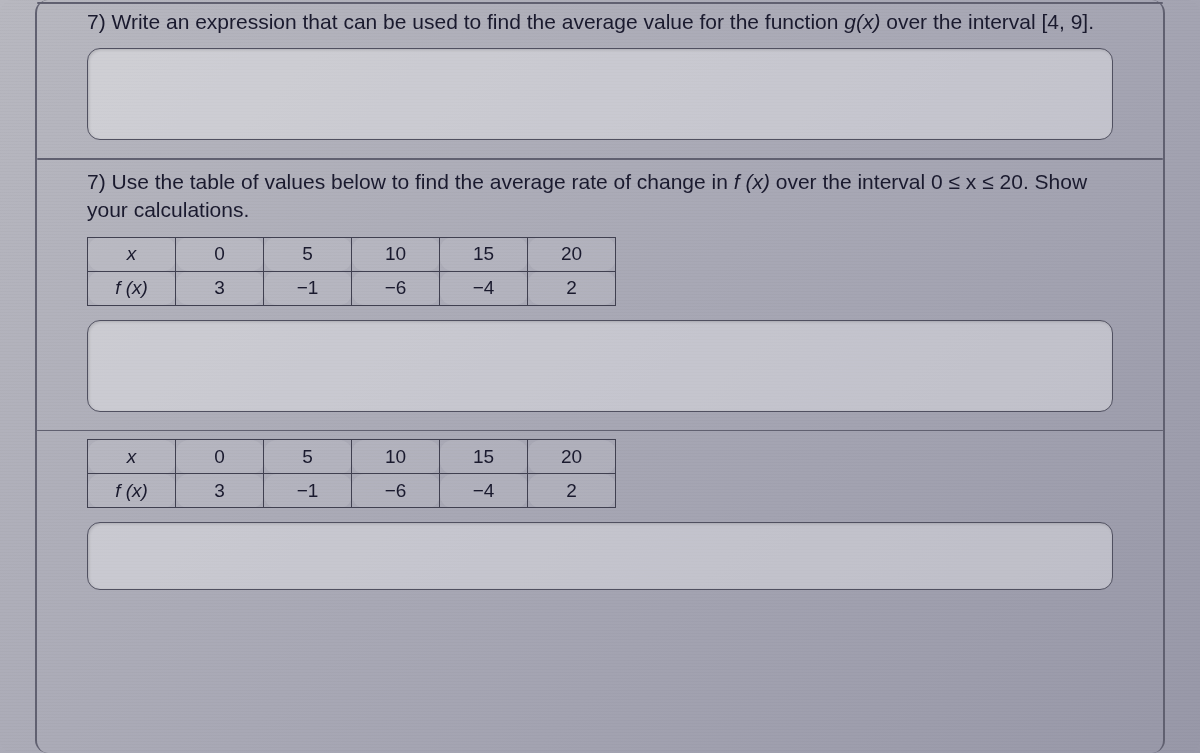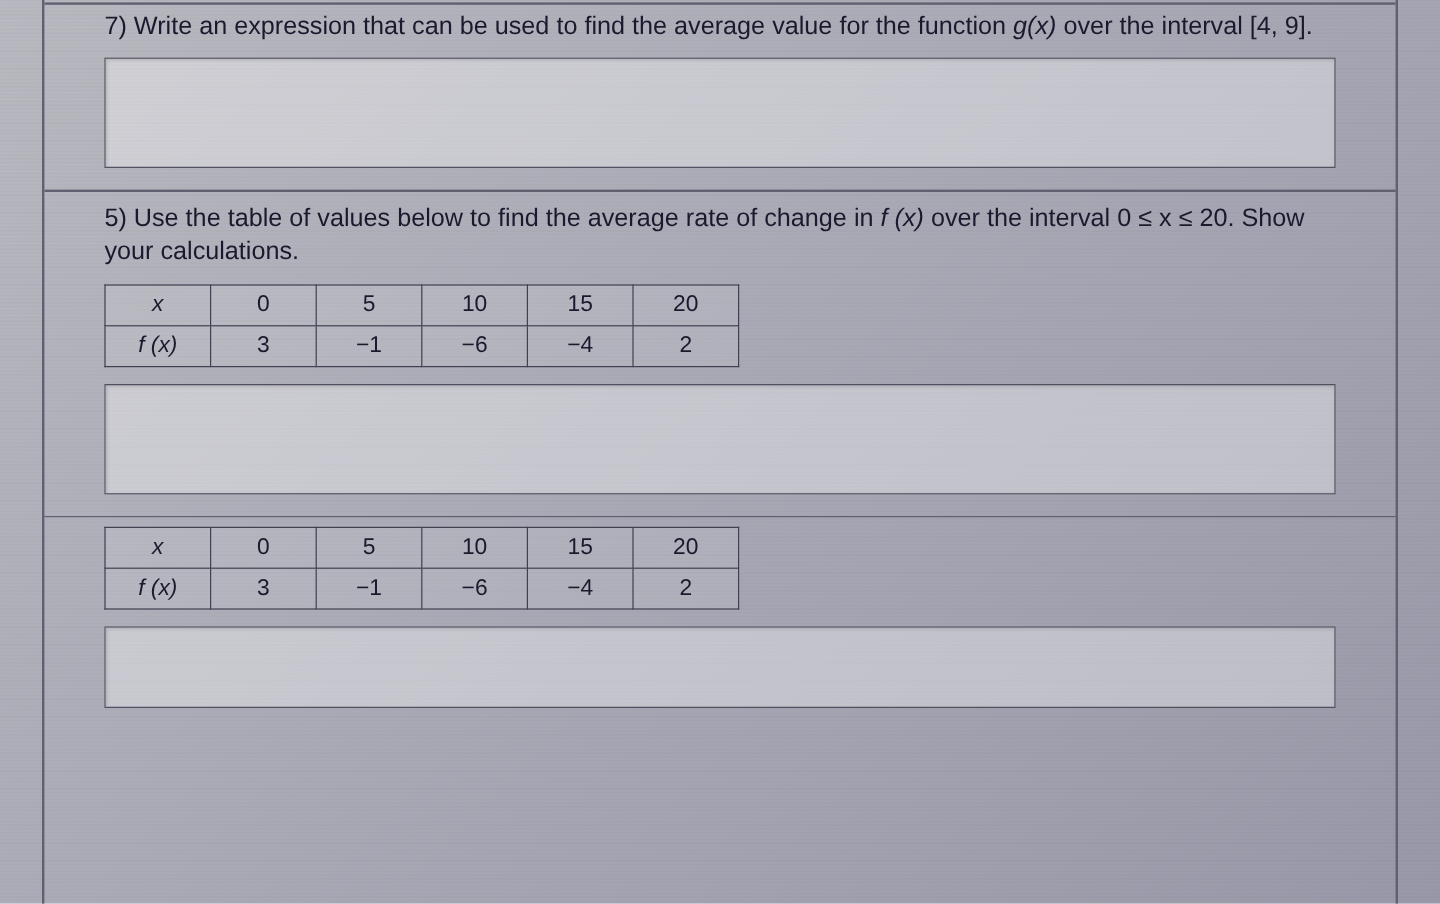--- a/index.html
+++ b/index.html
@@ -1,18 +1,19 @@
 <!DOCTYPE html>
 <html><head>
   <meta charset="utf-8">
   <style>
     * {
       box-sizing: border-box;
       margin: 0;
       padding: 0;
+      border-radius: 13px;
     }
     body {
       font-family: Arial, sans-serif;
       background: linear-gradient(135deg, #b8b8c0 0%, #a8a8b5 50%, #9898a8 100%);
       padding: 0;
       width: 1200px;
       height: 753px;
       overflow: hidden;
       position: relative;
     }
@@ -104,21 +105,21 @@
     <p class="question-text">
       <span>7) Write an expression that can be used to find the average value for the function </span><span class="italic">g(x)</span><span> over the interval [4, 9].</span>
     </p>
     <div class="answer-box"></div>
   </div>
 
   <div class="divider-line"></div>
 
   <div class="question-block">
     <p class="question-text">
-      <span>5) Use the table of values below to find the average rate of change in </span><span class="italic">f (x)</span><span> over the interval 0 ≤ x ≤ 20. Show your calculations.</span>
+      <span>7) Use the table of values below to find the average rate of change in </span><span class="italic">f (x)</span><span> over the interval 0 ≤ x ≤ 20. Show your calculations.</span>
     </p>
     <table class="data-table">
       <tbody>
           <tr>
         <td>x</td>
         <td>0</td>
         <td>5</td>
         <td>10</td>
         <td>15</td>
         <td>20</td>

